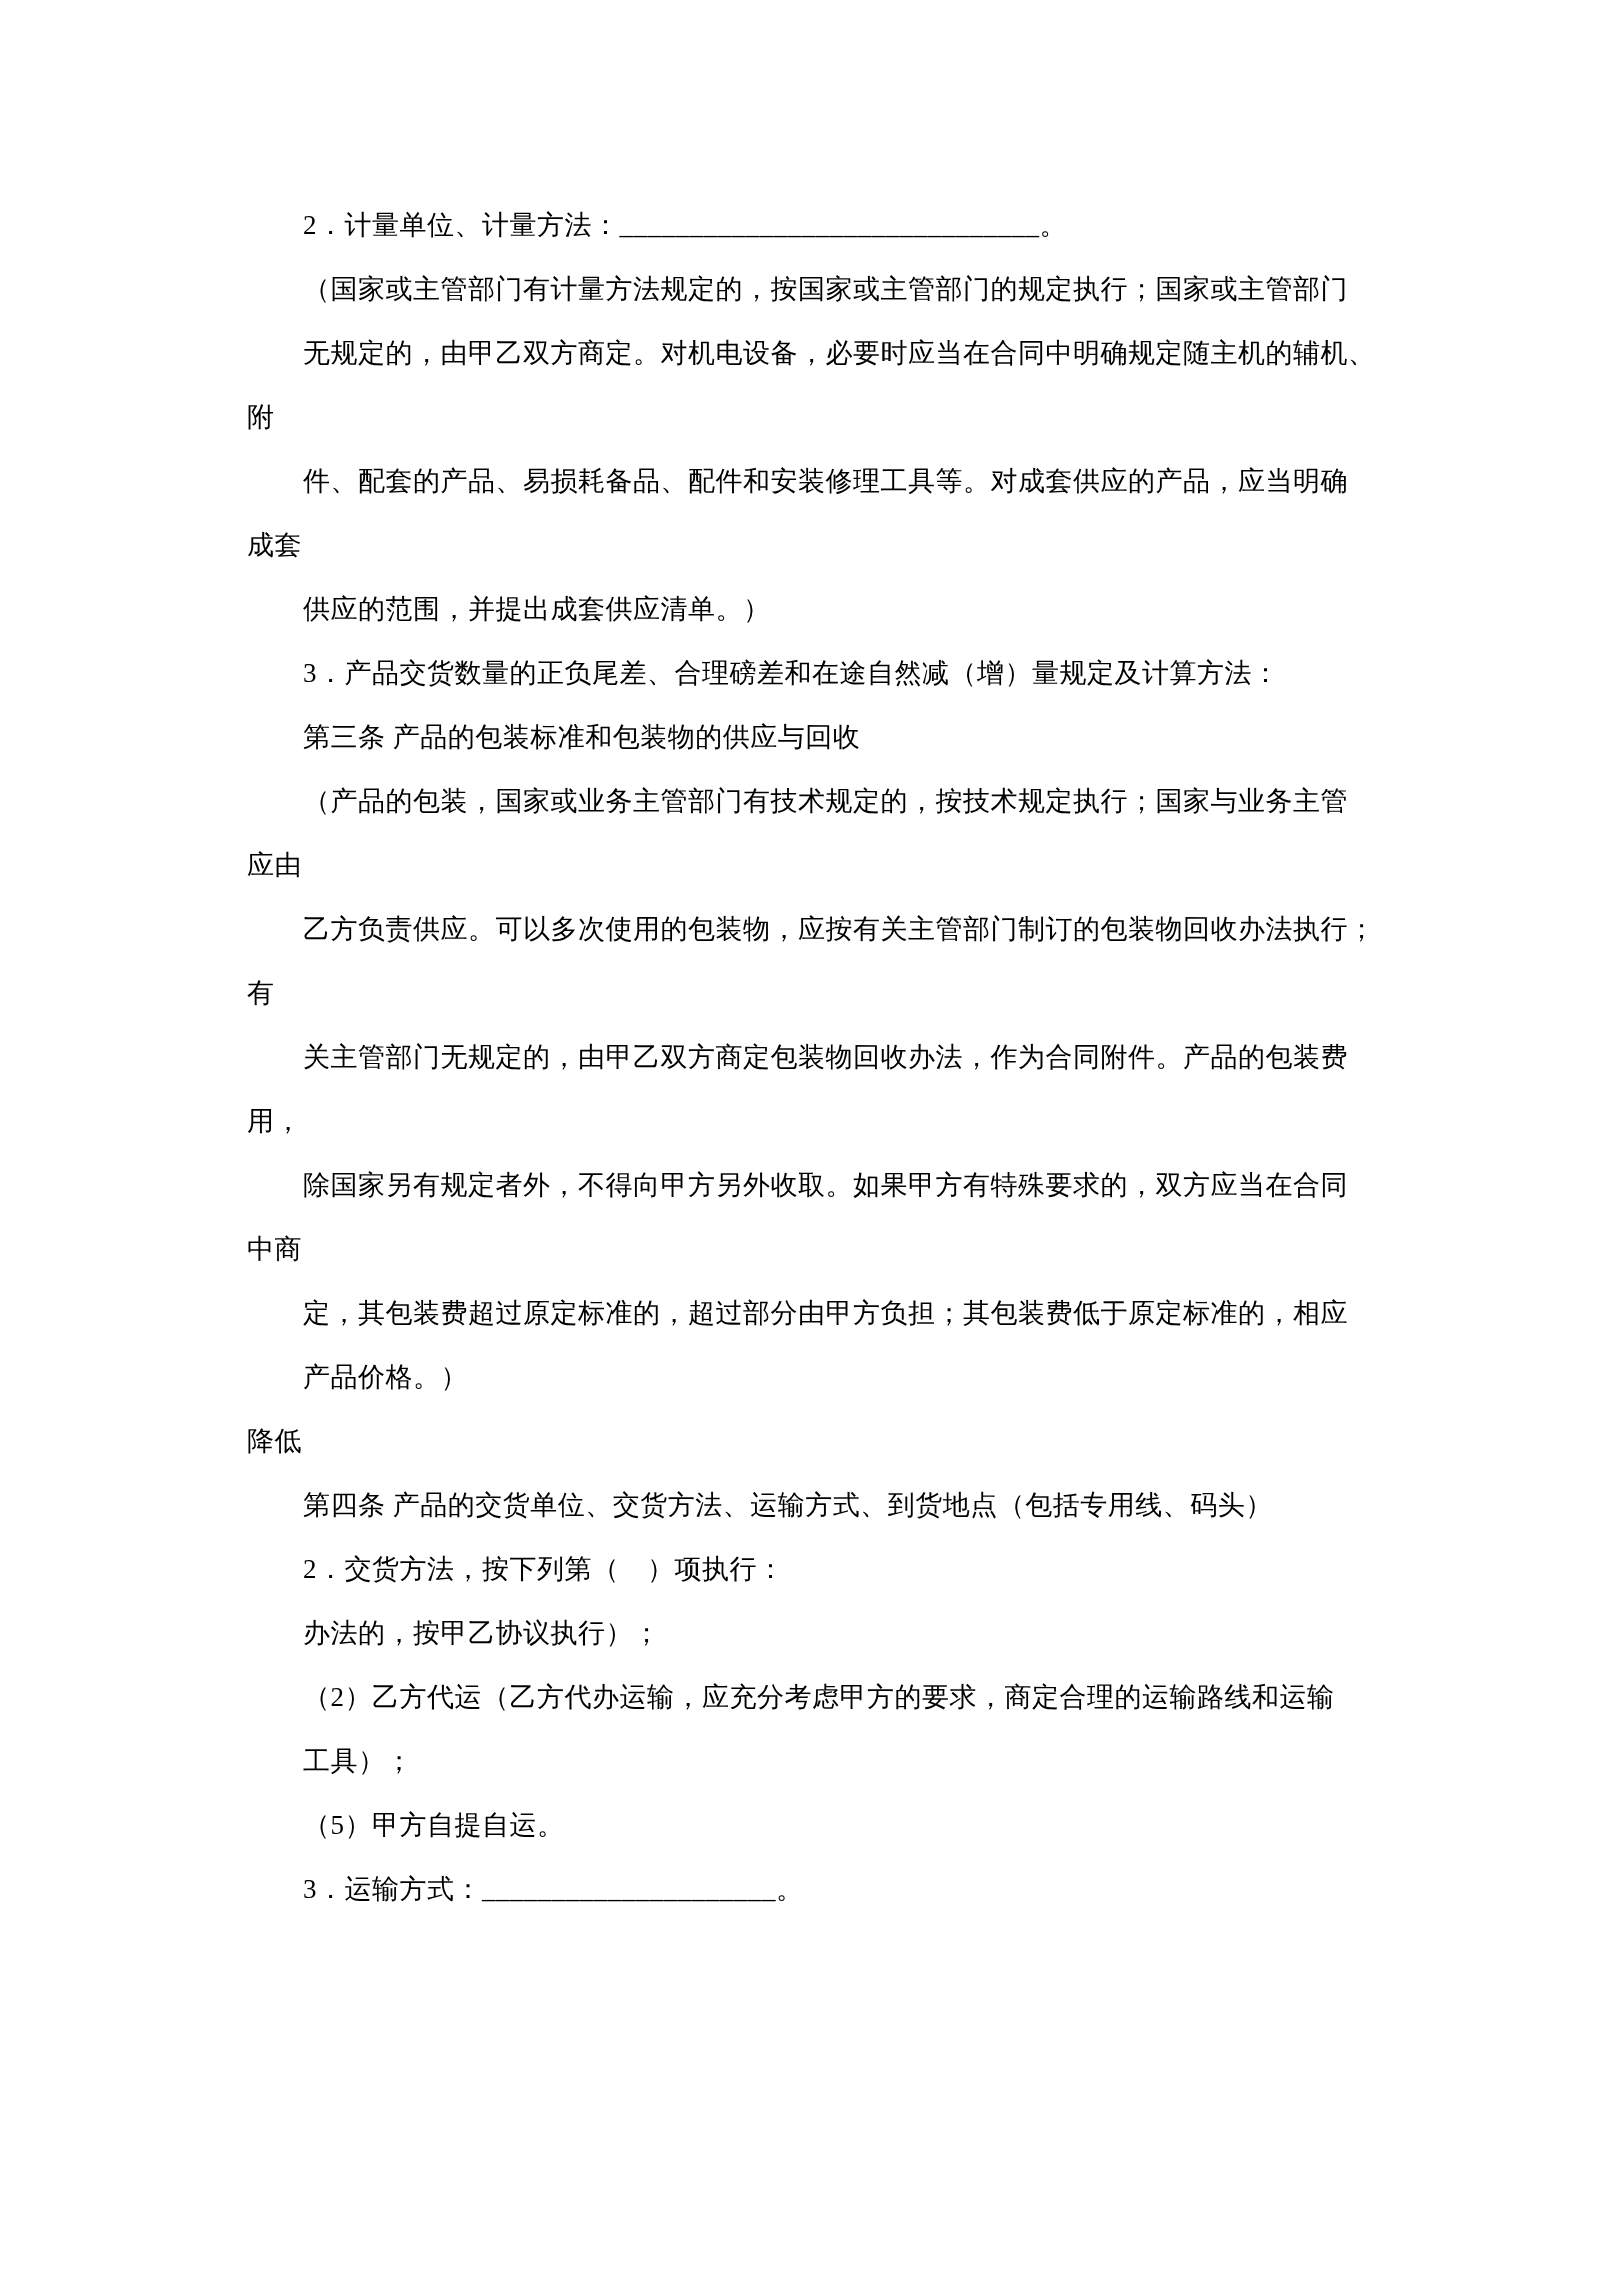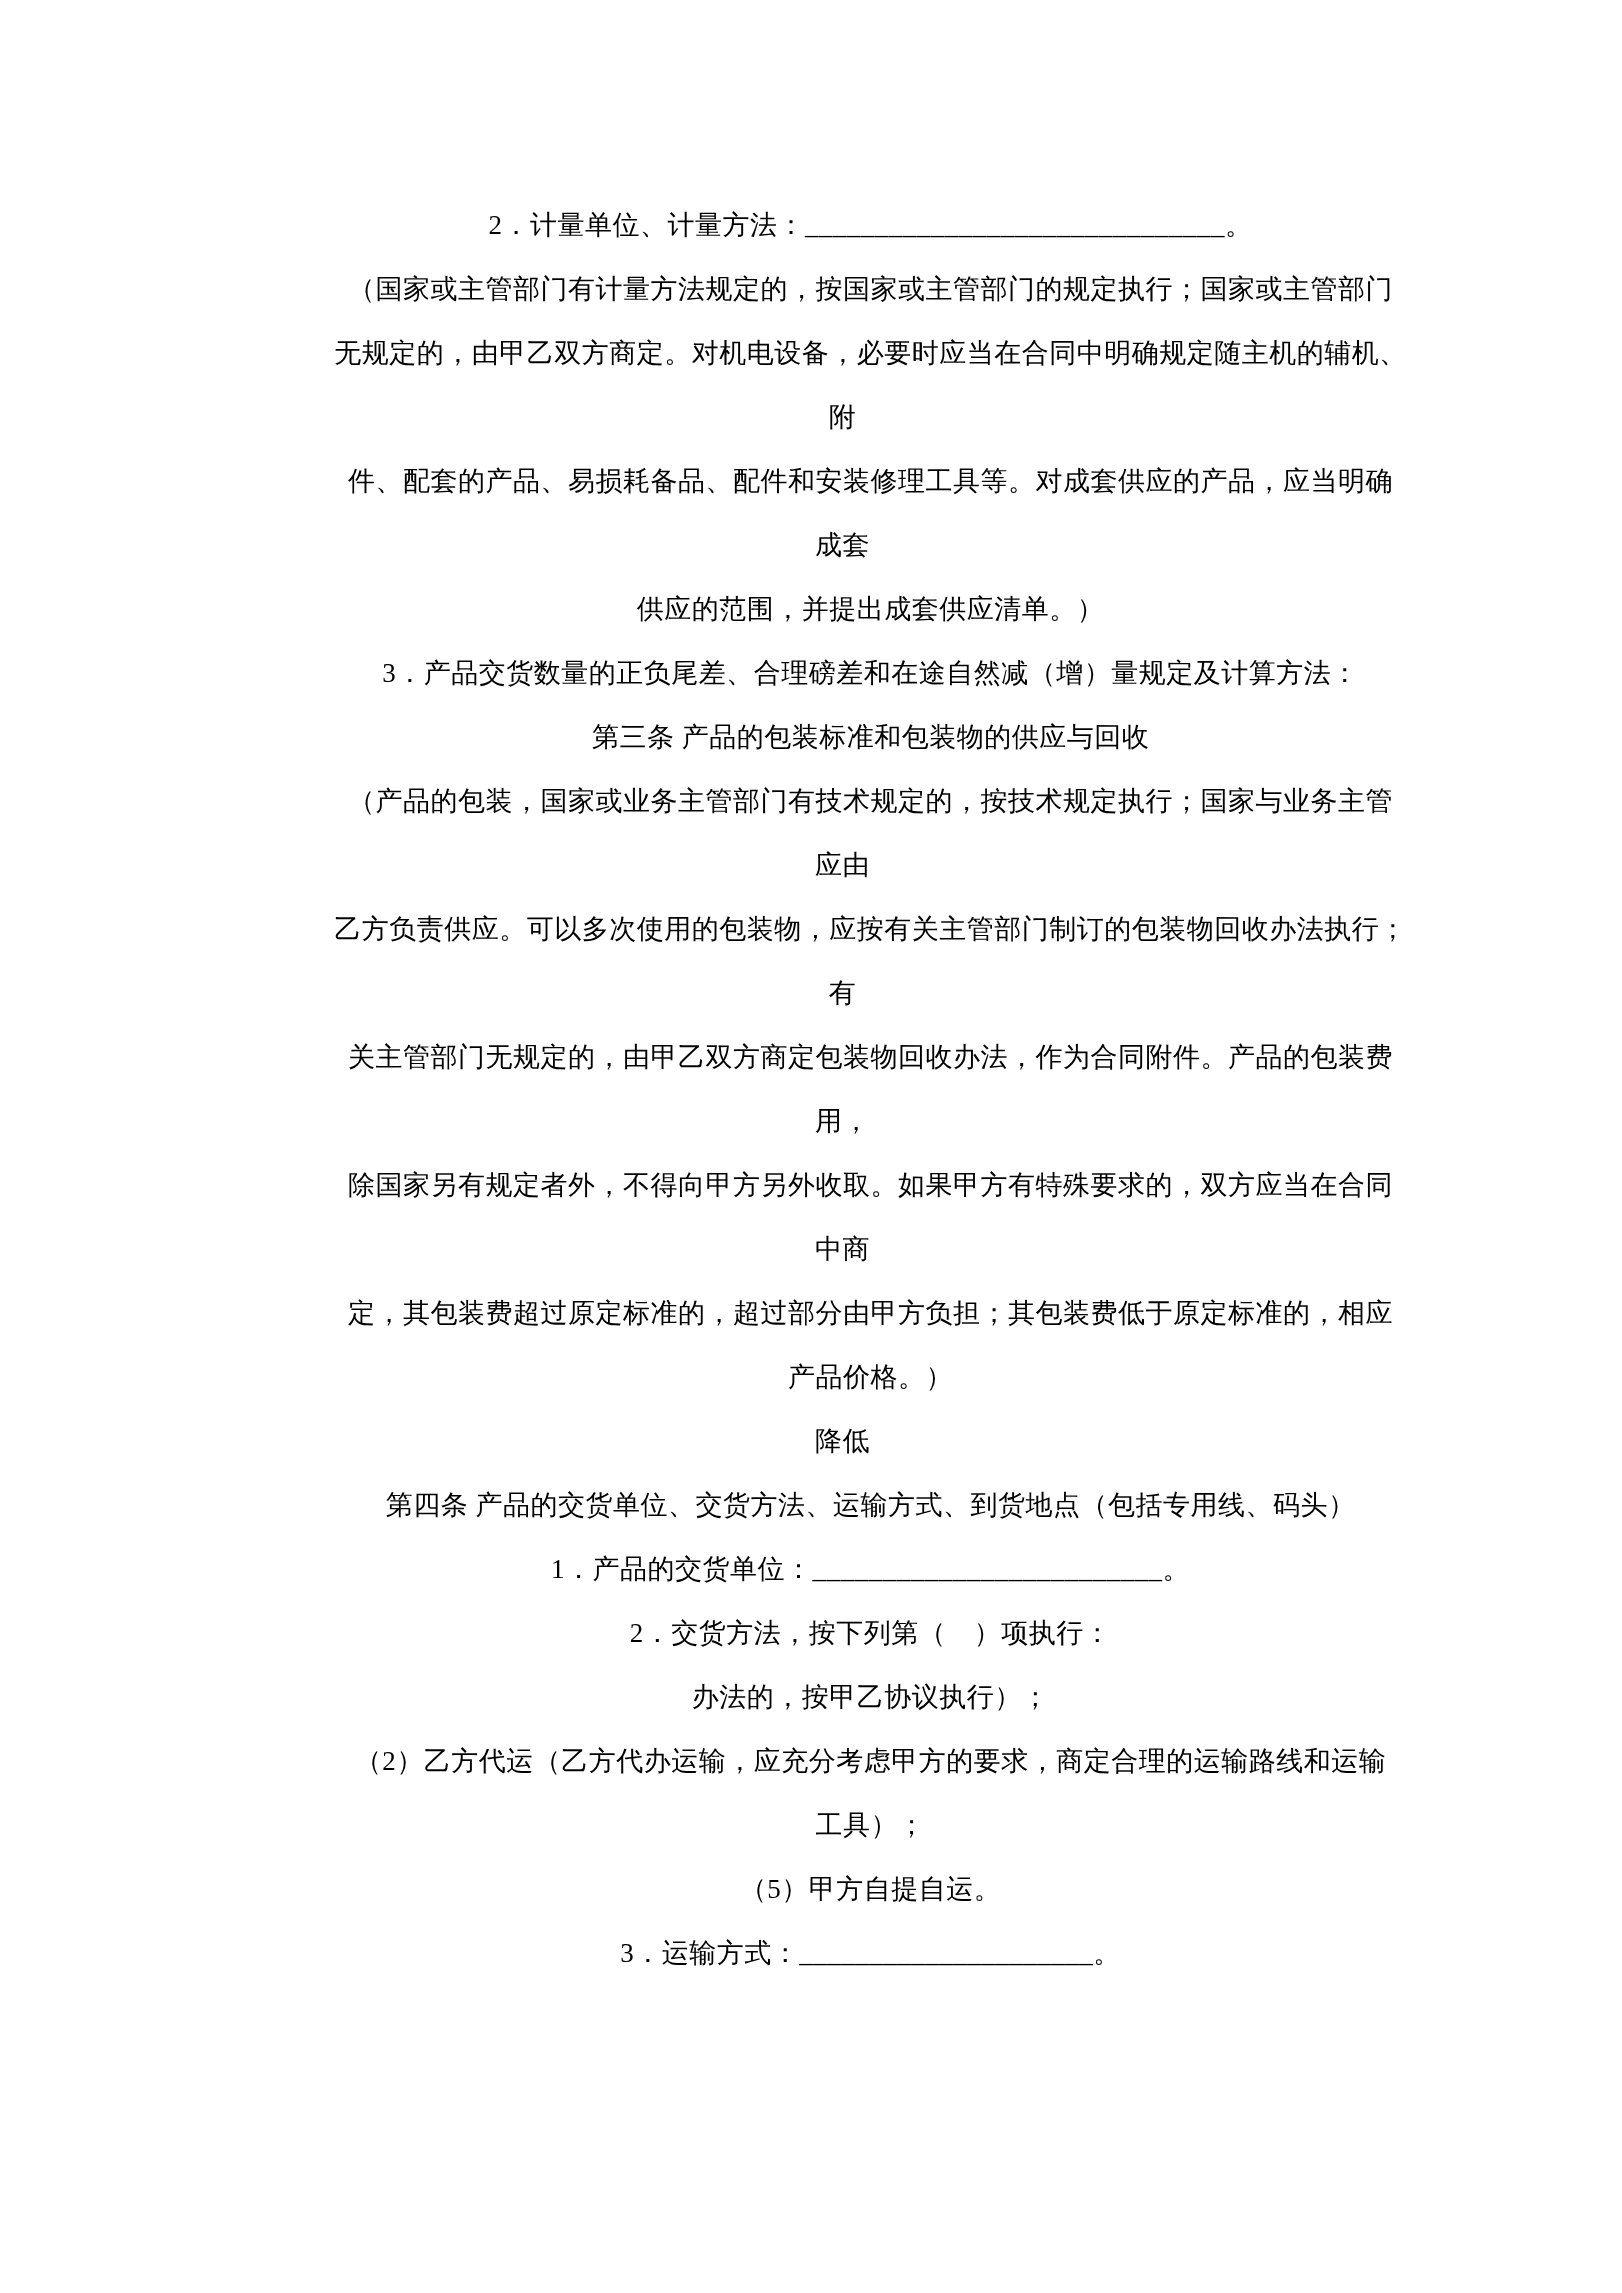--- a/index.html
+++ b/index.html
@@ -14,21 +14,20 @@
     overflow: hidden;
     font-family: "Liberation Serif", "DejaVu Serif", serif;
   }
   .page {
     position: absolute;
     left: 0;
     top: 0;
     width: 1623px;
     height: 1718px;
     background: #ffffff;
-    text-align: center;
   }
   .doc-text {
     position: absolute;
     left: 247px;
     top: 193px;
     width: 1191px;
     font-size: 27px;
     color: #000000;
   }
   .line {
@@ -60,21 +59,20 @@
       <div class="line indent">乙方负责供应。可以多次使用的包装物，应按有关主管部门制订的包装物回收办法执行；</div>
       <div class="line">有</div>
       <div class="line indent">关主管部门无规定的，由甲乙双方商定包装物回收办法，作为合同附件。产品的包装费</div>
       <div class="line">用，</div>
       <div class="line indent">除国家另有规定者外，不得向甲方另外收取。如果甲方有特殊要求的，双方应当在合同</div>
       <div class="line">中商</div>
       <div class="line indent">定，其包装费超过原定标准的，超过部分由甲方负担；其包装费低于原定标准的，相应</div>
       <div class="line indent">产品价格。）</div>
       <div class="line">降低</div>
       <div class="line indent">第四条 产品的交货单位、交货方法、运输方式、到货地点（包括专用线、码头）</div>
-      <div class="line indent">1．产品的交货单位：_________________________。</div>
       <div class="line indent">2．交货方法，按下列第（　）项执行：</div>
       <div class="line indent">办法的，按甲乙协议执行）；</div>
       <div class="line indent">（2）乙方代运（乙方代办运输，应充分考虑甲方的要求，商定合理的运输路线和运输</div>
       <div class="line indent">工具）；</div>
       <div class="line indent">（5）甲方自提自运。</div>
       <div class="line indent">3．运输方式：_____________________。</div>
     </div>
 </div>
 
 

